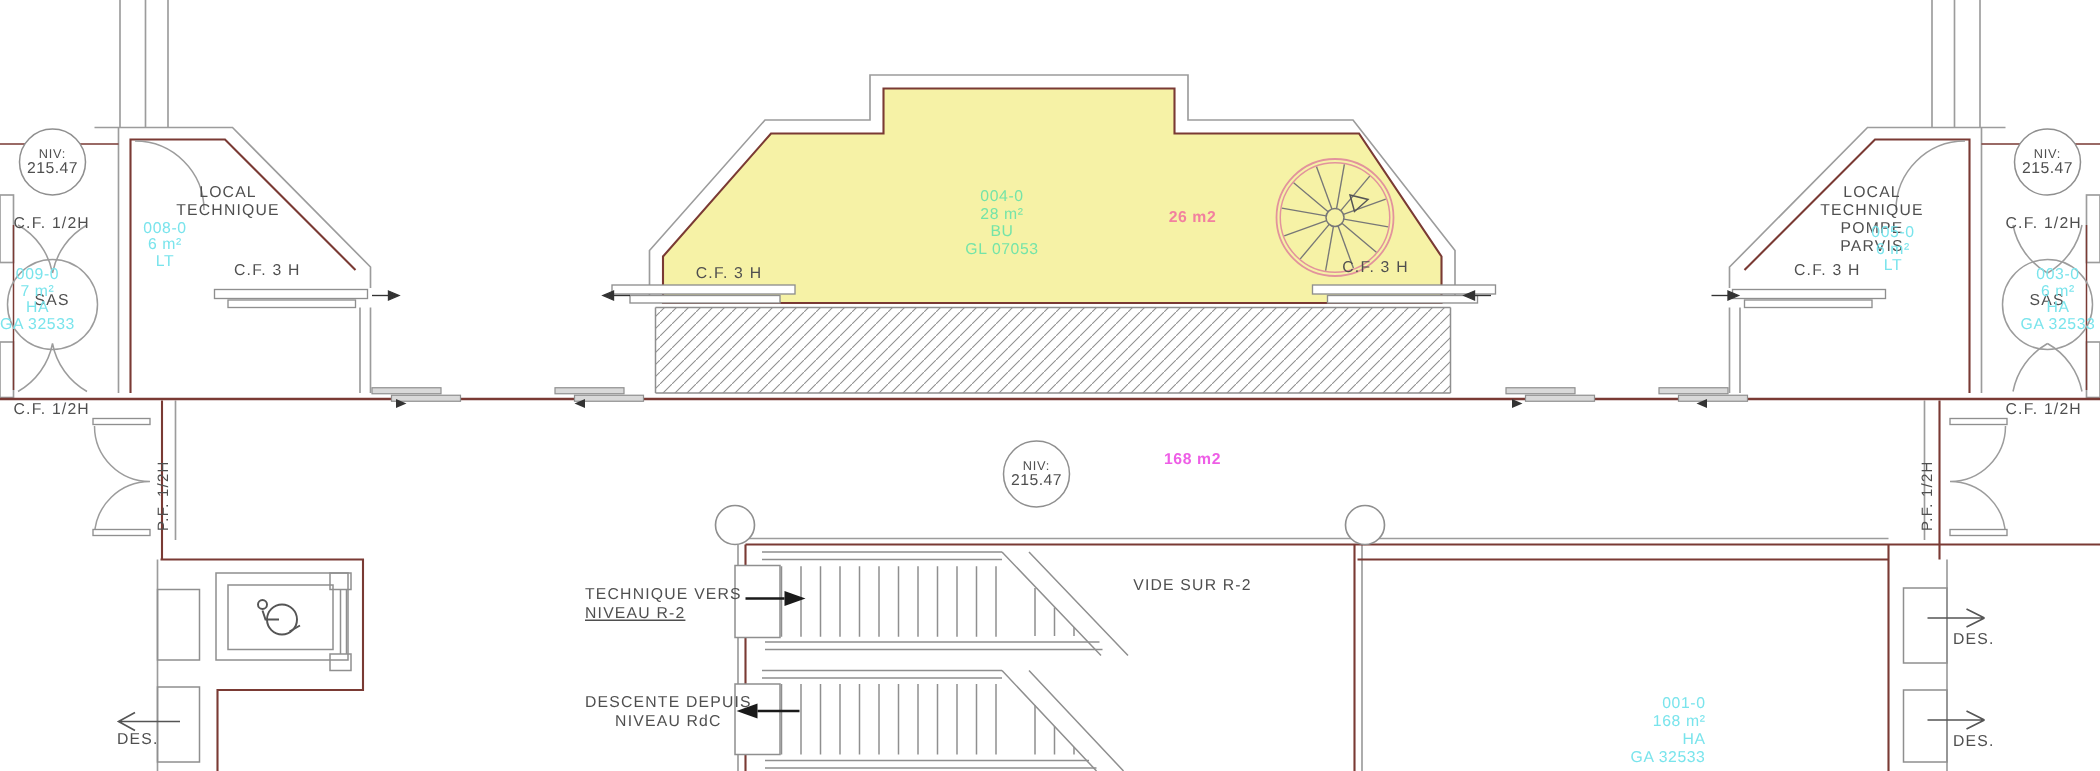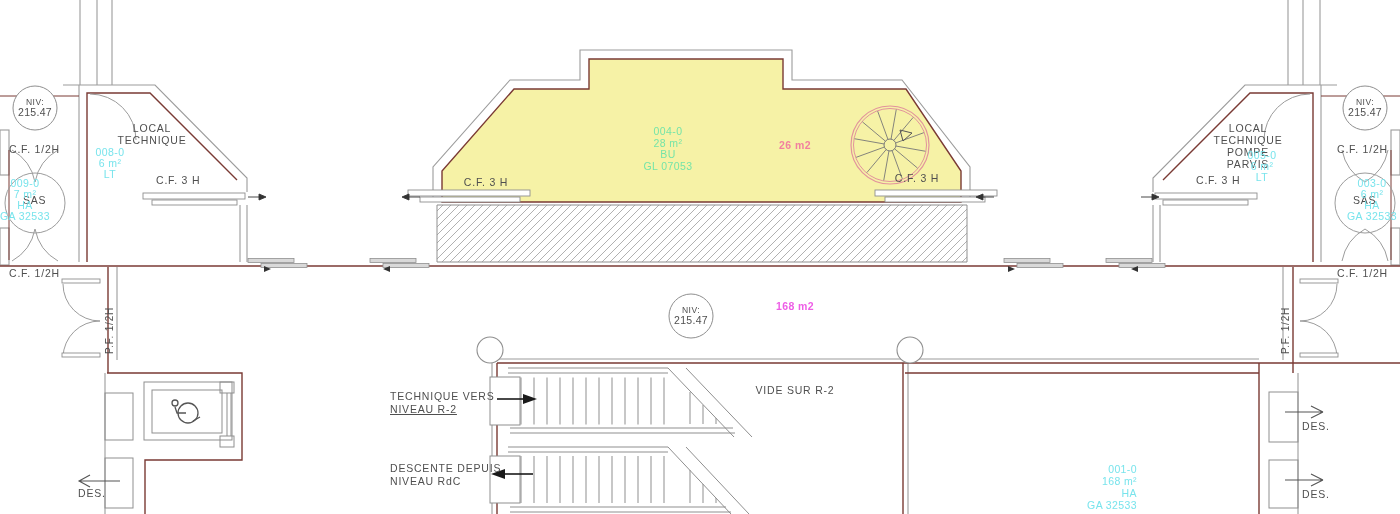--- a/index.html
+++ b/index.html
@@ -310,21 +310,21 @@
 <div class="lbl" style="left:1302px;top:488px;">DES.</div>
 
 <div class="tag mag ctr" style="position:absolute;left:765px;top:301px;width:60px;font-weight:bold;">168 m2</div>
 <div class="lbl ctr" style="left:745px;top:384px;width:100px;">VIDE SUR R-2</div>
 <div class="lbl" style="left:390px;top:390px;line-height:12.5px;">
   <span style="display:block;">TECHNIQUE VERS</span>
   <span style="display:block;text-decoration:underline;">NIVEAU R-2</span>
 </div>
 <div class="lbl" style="left:390px;top:462px;line-height:12.5px;">
   <span style="display:block;">DESCENTE DEPUIS</span>
-  <span style="display:block;">NIVEAU RdC</span>
+  <span style="display:block;text-align:center;">NIVEAU RdC</span>
 </div>
 <div class="tag cyan ctr" style="position:absolute;left:1037px;top:463px;width:100px;line-height:12px;text-align:right;">
   <span>001-0</span>
       <span>168 m²</span>
   <span>HA</span>
       <span>GA 32533</span>
 </div>
 
 </div>
 

